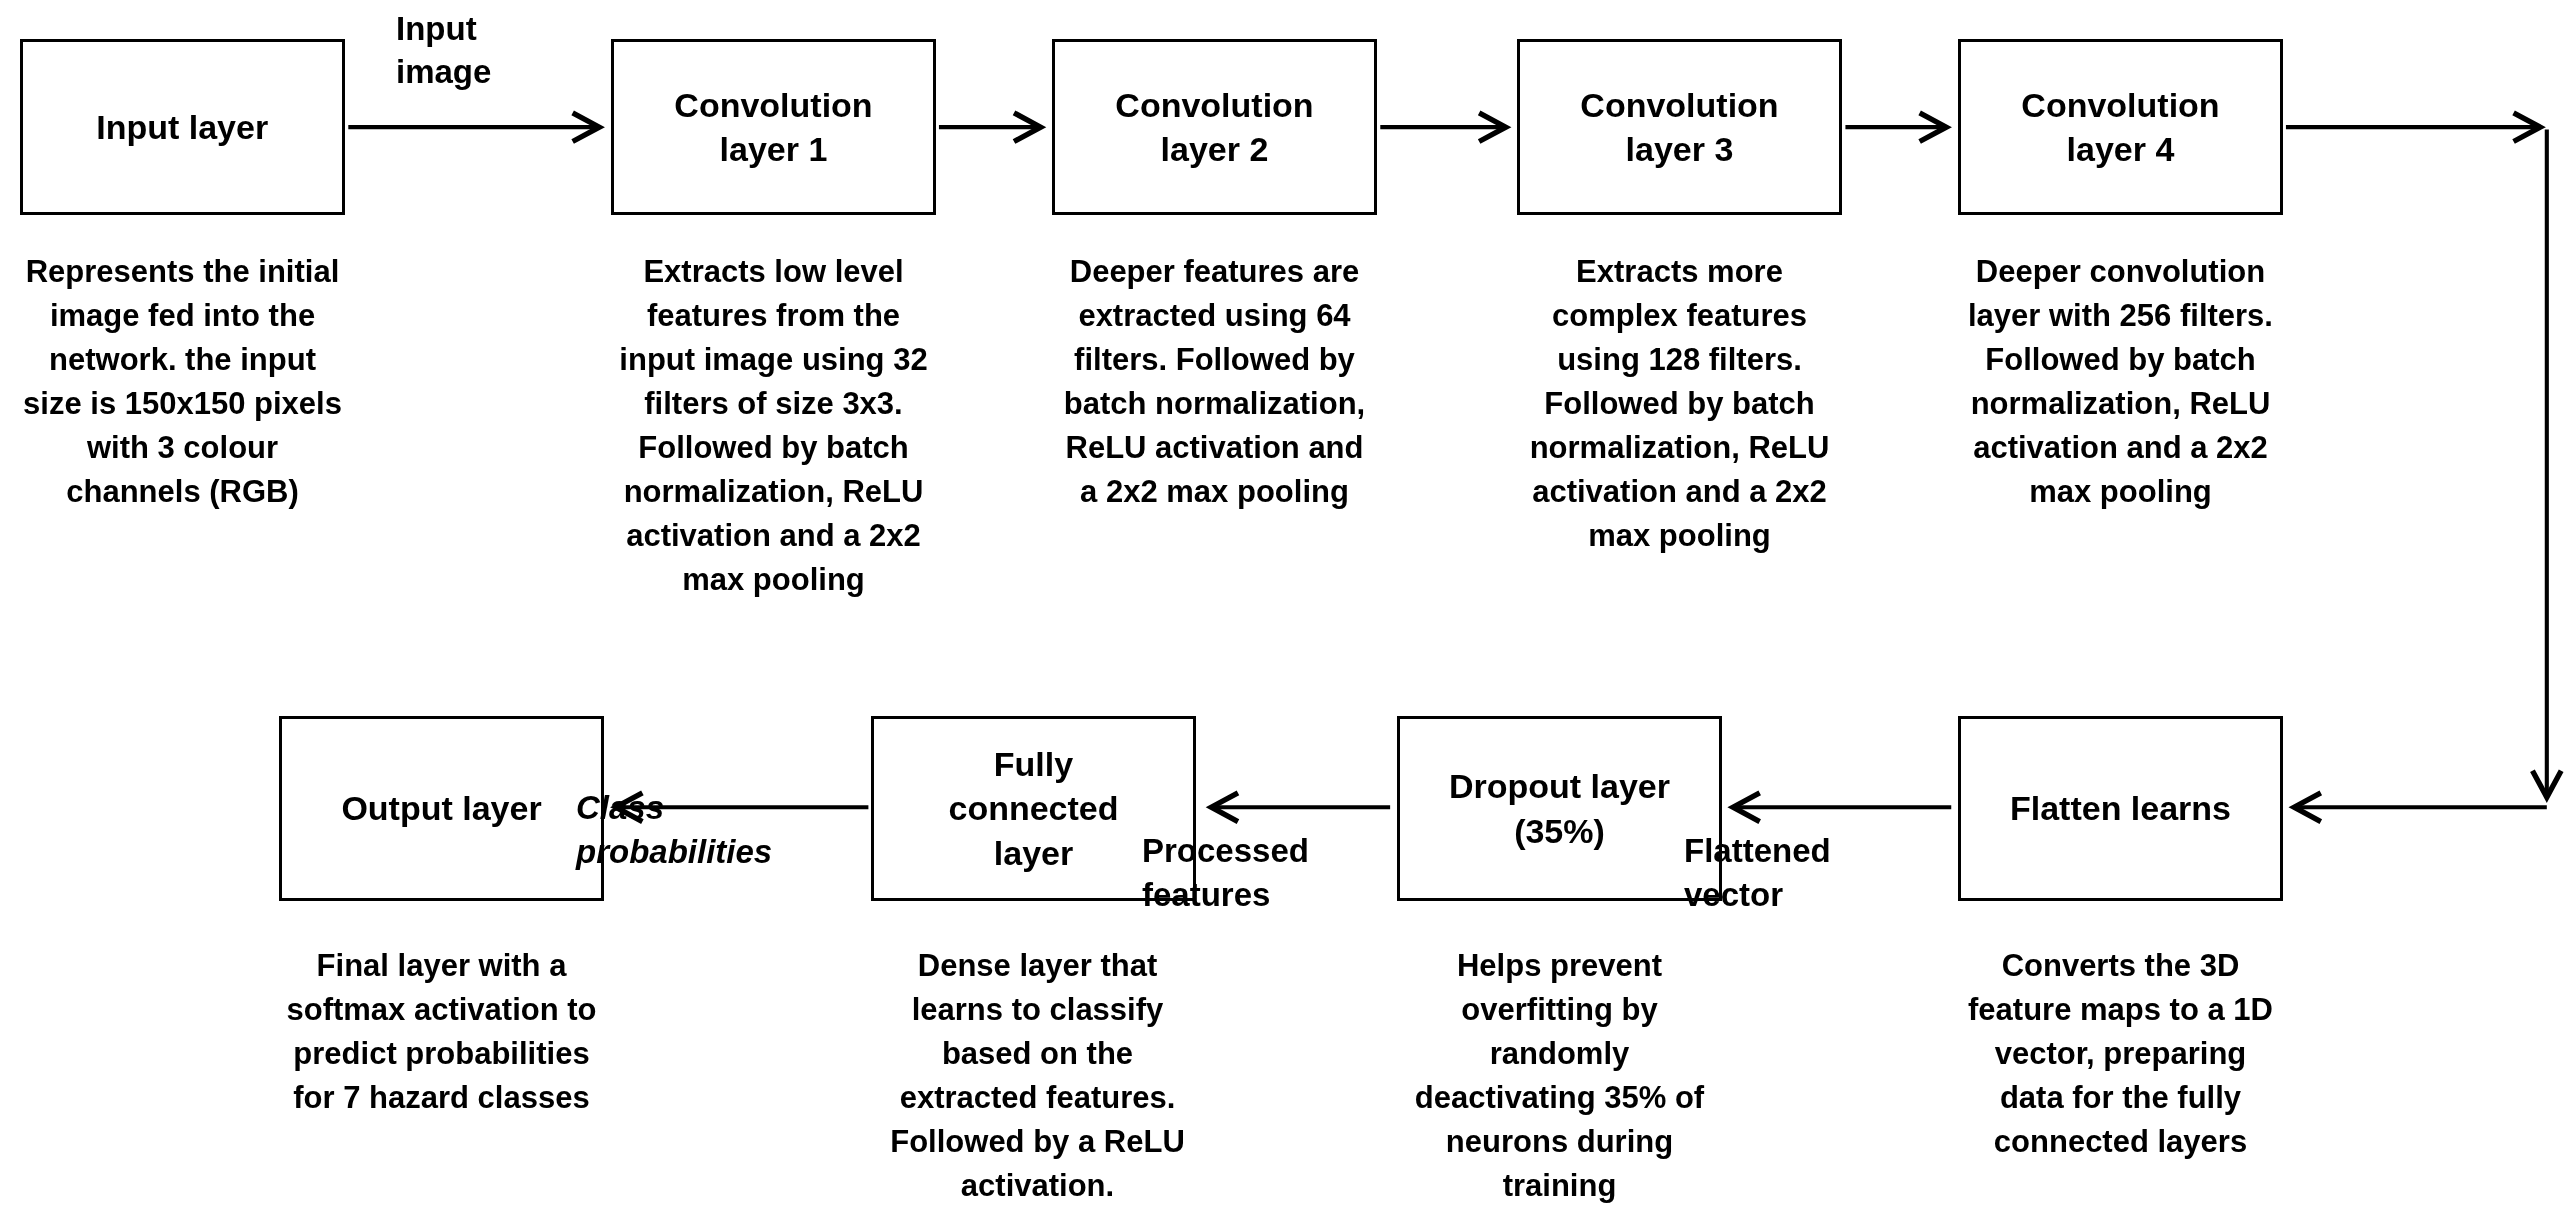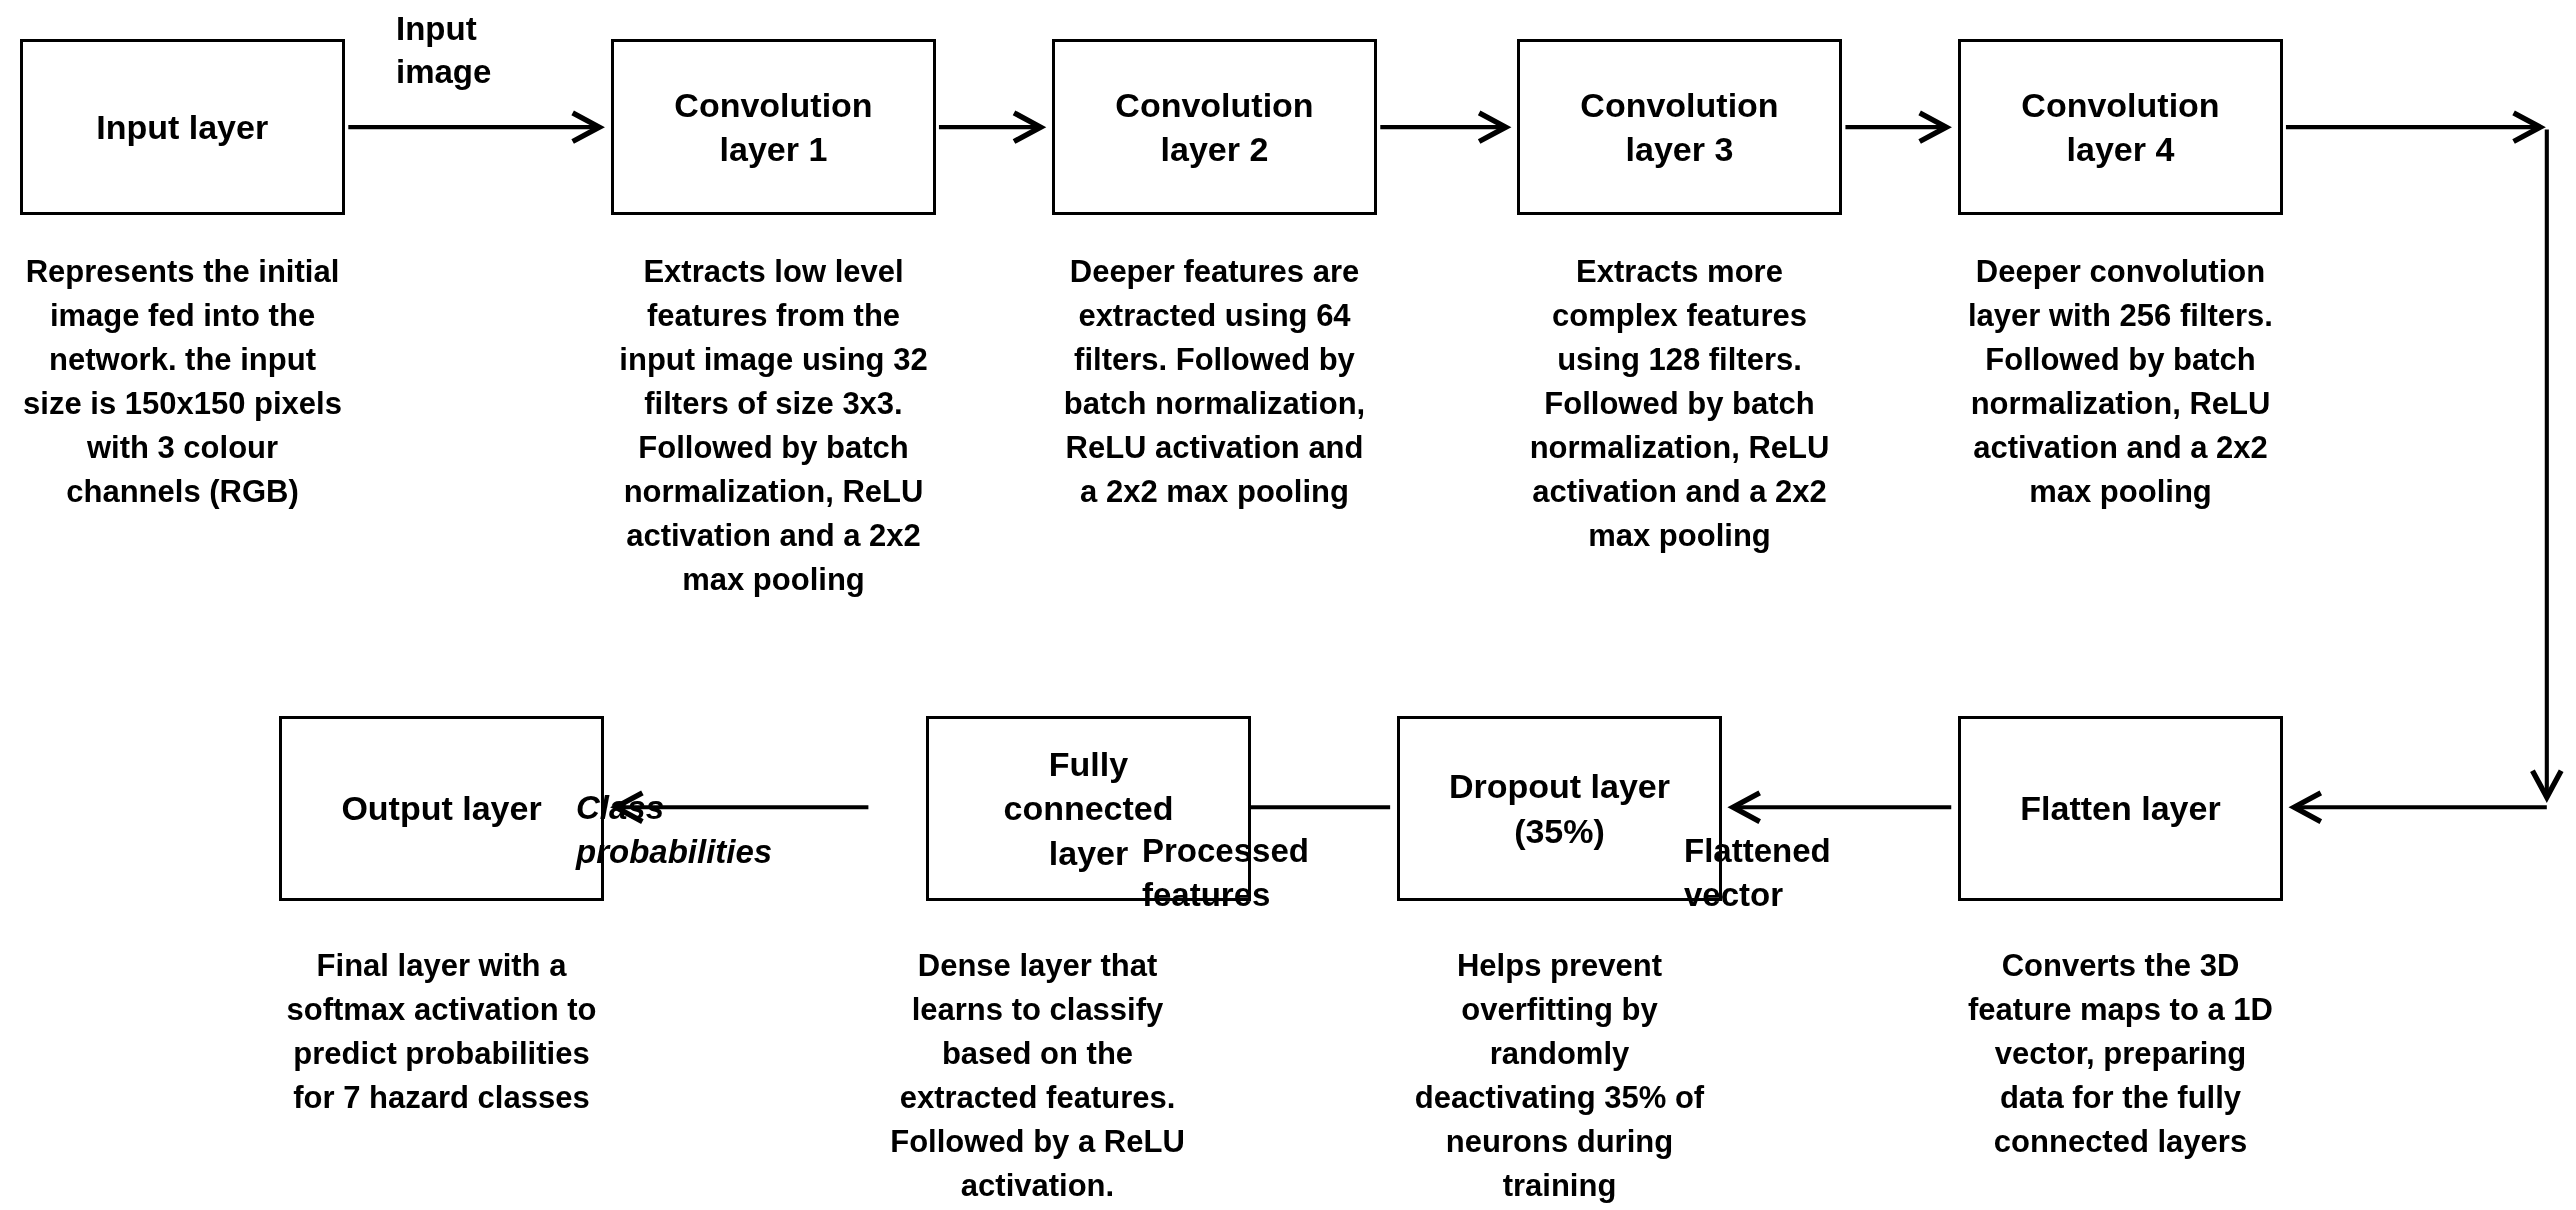--- a/index.html
+++ b/index.html
@@ -116,31 +116,31 @@
   <div class="desc" style="left:1907px;top:250px;">Deeper convolution
 layer with 256 filters.
 Followed by batch
 normalization, ReLU
 activation and a 2x2
 max pooling</div>
 
   <div class="node r2" style="left:279px;">
     <div class="node-title">Output layer</div>
   </div>
-  <div class="node r2" style="left:926px;">
+  <div class="node r2" style="left:871px;">
     <div class="node-title">Fully
 connected
 layer</div>
   </div>
   <div class="node r2" style="left:1397px;">
     <div class="node-title">Dropout layer
 (35%)</div>
   </div>
   <div class="node r2" style="left:1958px;">
-    <div class="node-title">Flatten layer</div>
+    <div class="node-title">Flatten learns</div>
   </div>
 
   <div class="desc" style="left:228px;top:944px;">Final layer with a
 softmax activation to
 predict probabilities
 for 7 hazard classes</div>
   <div class="desc" style="left:824px;top:944px;">Dense layer that
 learns to classify
 based on the
 extracted features.

